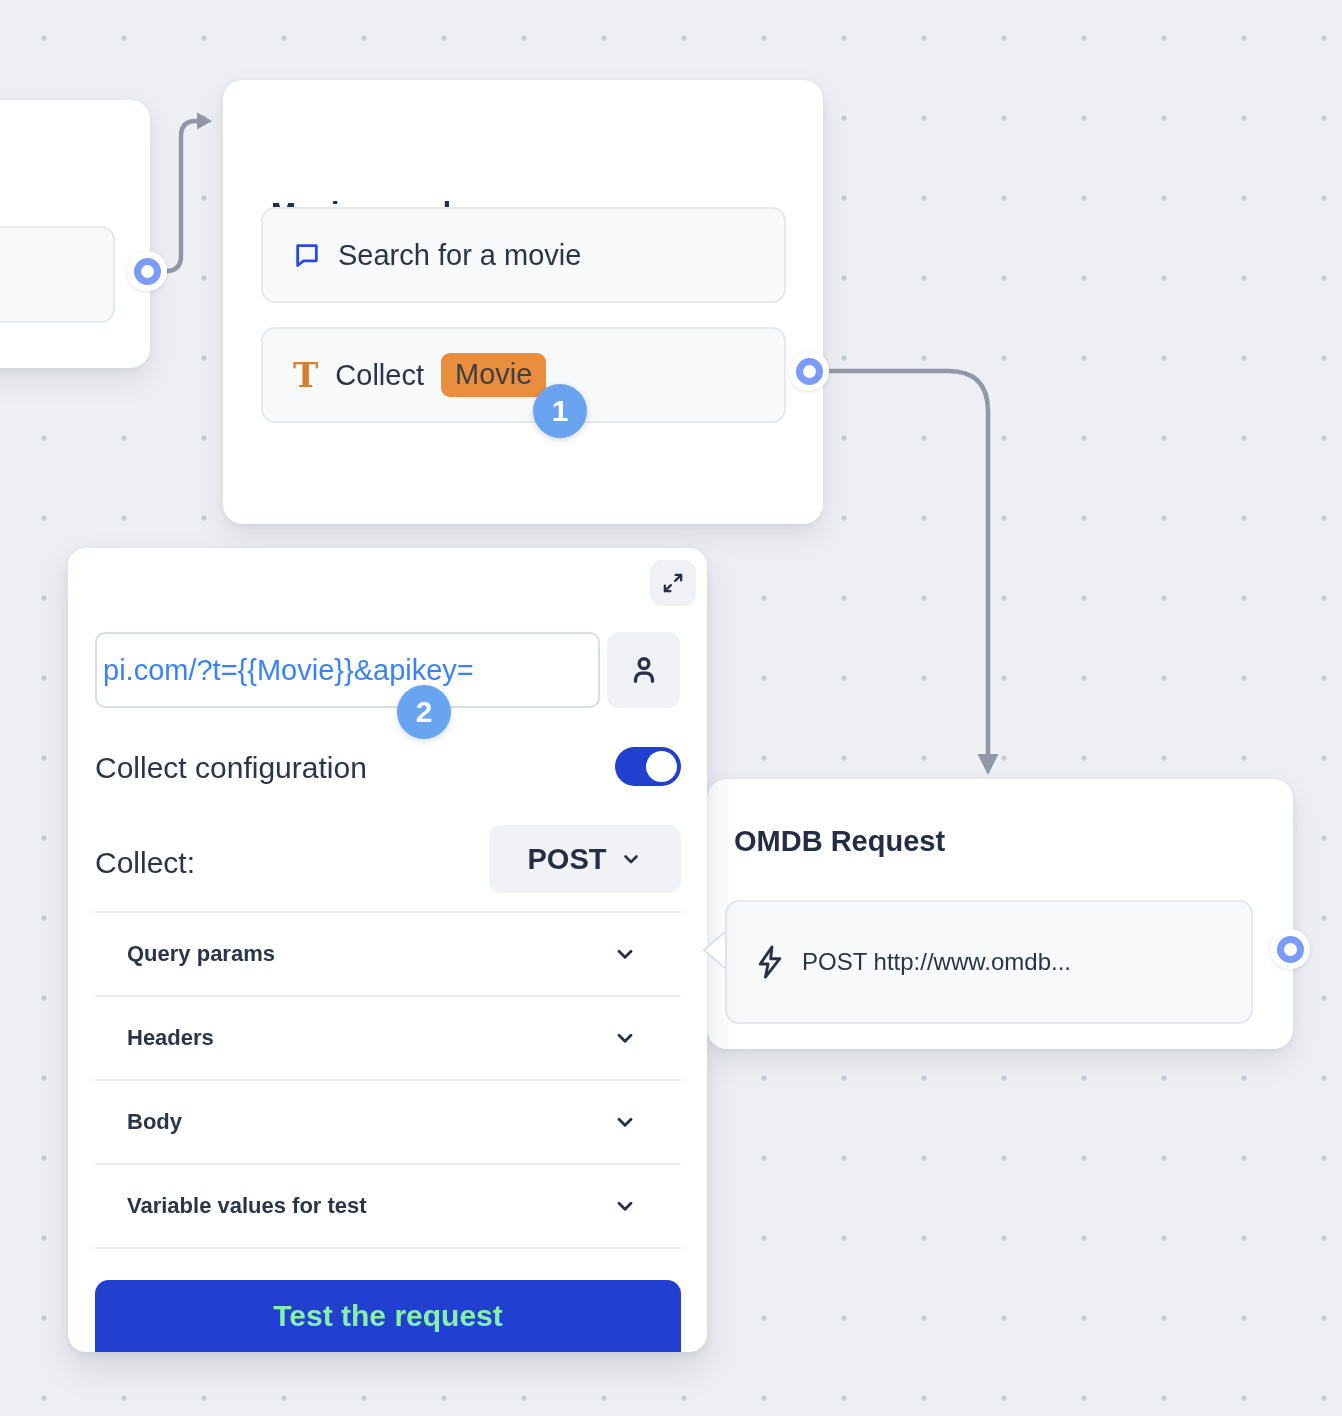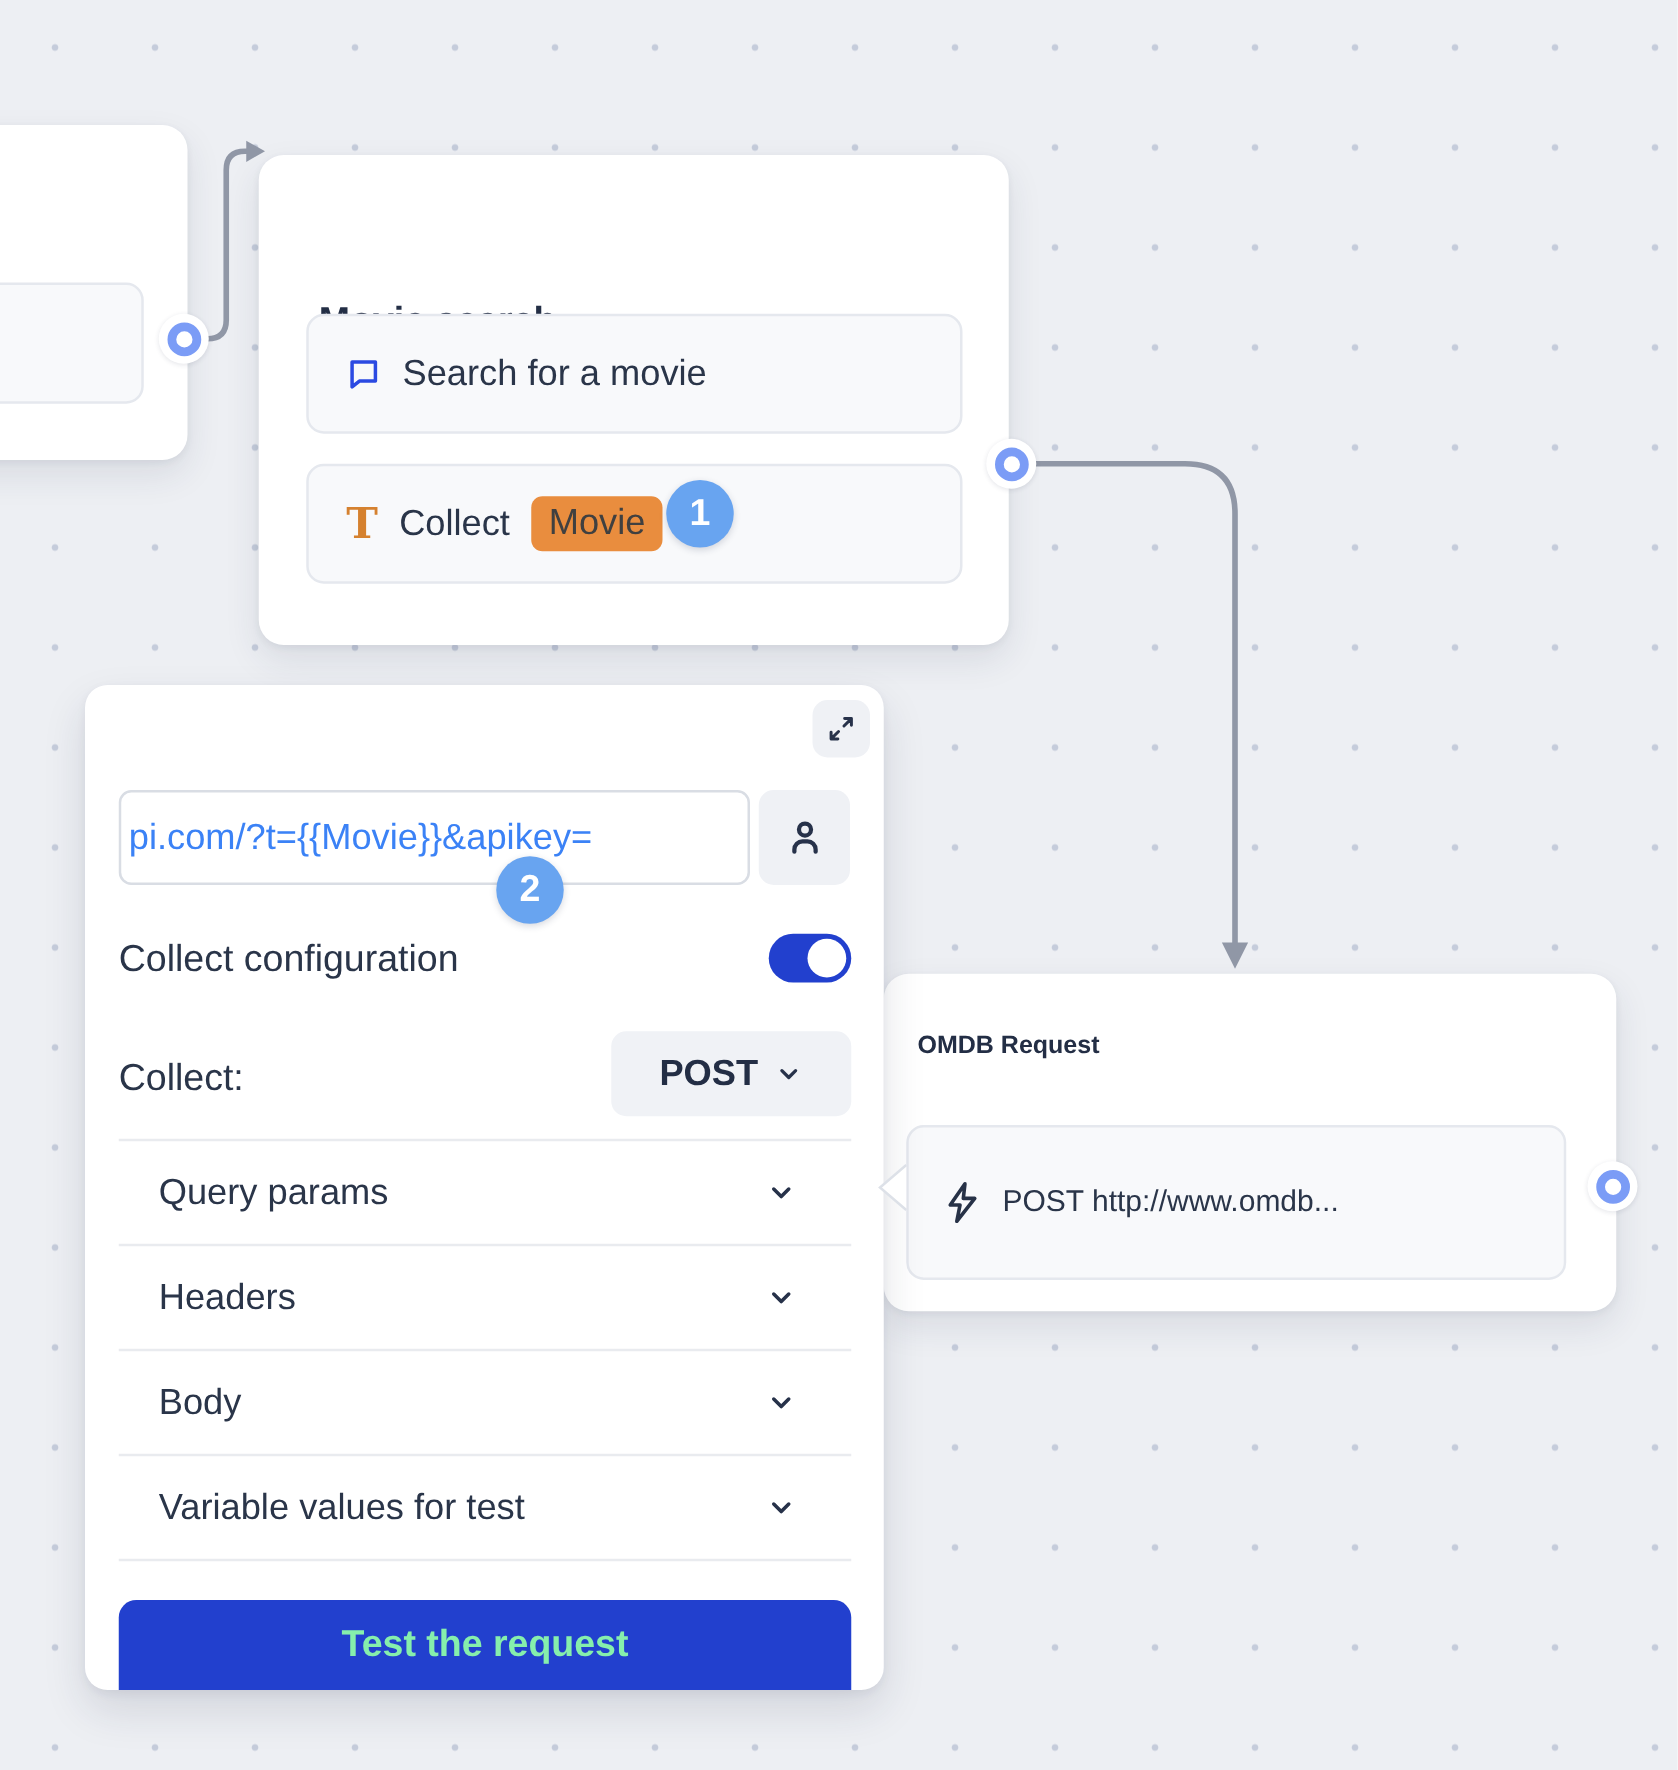--- a/index.html
+++ b/index.html
@@ -68,21 +68,21 @@
   #toggle .knob { position:absolute; right:4px; top:4px; width:31px; height:31px; border-radius:50%; background:#fff; }
   #method-select {
     position:absolute; left:421px; top:277px; width:192px; height:68px;
     background:#f0f2f6; border-radius:12px; display:flex; align-items:center;
     justify-content:center; gap:14px; font-size:29px; font-weight:700; color:#232e45; cursor:pointer;
   }
   #sections { position:absolute; left:27px; top:363px; width:586px; border-top:2px solid #e9ebef; }
   .section-row {
     height:84px; border-bottom:2px solid #e9ebef;
     display:flex; align-items:center; justify-content:space-between;
-    padding-left:32px; padding-right:44px; font-size:29px; color:#2a3549; cursor:pointer;
+    padding-left:32px; padding-right:44px; font-size:22px; color:#2a3549; cursor:pointer;font-weight:bold;
   }
   #test-btn {
     position:absolute; left:27px; top:732px; width:586px; height:72px;
     background:#2240ce; border-radius:14px 14px 0 0; border:none;
     color:#86efac; font-size:30px; font-weight:700; cursor:pointer;
     display:flex; align-items:center; justify-content:center;
     font-family:"Liberation Sans","DejaVu Sans",sans-serif;
   }
 </style>
 </head>
@@ -97,21 +97,21 @@
     <path d="M977.5 754 L998.5 754 L988 775 Z" fill="#9097a6"></path>
   </svg>
 
   <div class="card" style="left:-48px; top:100px; width:198px; height:268px;">
     <div class="node-row" style="left:18px; top:126px; width:145px; height:97px;"></div>
   </div>
   <div class="port" style="left:127px; top:251px;">
     <div class="port-ring"></div>
   </div>
 
-  <div class="card" style="left:207px; top:80px; width:600px; height:392px;margin-top:44px;">
+  <div class="card" style="left:223px; top:80px; width:600px; height:444px;">
     <div class="node-title" style="position:absolute; left:48px; top:116px;">Movie search</div>
 
     <div class="node-row" style="left:38px; top:127px; width:525px; height:96px;">
       <span style="display:flex;">
         <svg width="28" height="28" viewBox="0 0 24 24" fill="none" stroke="#2b4ae2" stroke-width="2.4" stroke-linejoin="round" stroke-linecap="round">
           <path d="M4 4 H20 V17 H9 L4 21 Z"></path>
         </svg>
       </span>
       <span>Search for a movie</span>
     </div>
@@ -121,21 +121,21 @@
       <span>Collect</span>
       <span class="chip">Movie</span>
     </div>
   </div>
   <div class="step-badge" style="left:533px; top:384px;">1</div>
   <div class="port" style="left:789px; top:351px;">
     <div class="port-ring"></div>
   </div>
 
   <div class="card" style="left:707px; top:779px; width:586px; height:270px;">
-    <div class="node-title" style="position:absolute; left:27px; top:825px; top:46px; font-size:20px;">OMDB Request</div>
+    <div class="node-title" style="position:absolute; left:27px; top:825px; top:46px; font-size:29px;">OMDB Request</div>
     <div class="node-row" style="left:18px; top:121px; width:528px; height:124px; padding-left:28px; font-size:24px;">
       <span style="display:flex;">
         <svg width="30" height="34" viewBox="0 0 22 26" fill="none" stroke="#273247" stroke-width="2.2" stroke-linejoin="round">
           <path d="M12.5 1.5 L3.5 14.5 H9.5 L7.5 24.5 L18.5 10.5 H11.5 Z"></path>
         </svg>
       </span>
       <span>POST http://www.omdb...</span>
     </div>
   </div>
   <svg style="position:absolute; left:699px; top:930px; z-index:12;" width="30" height="40">

